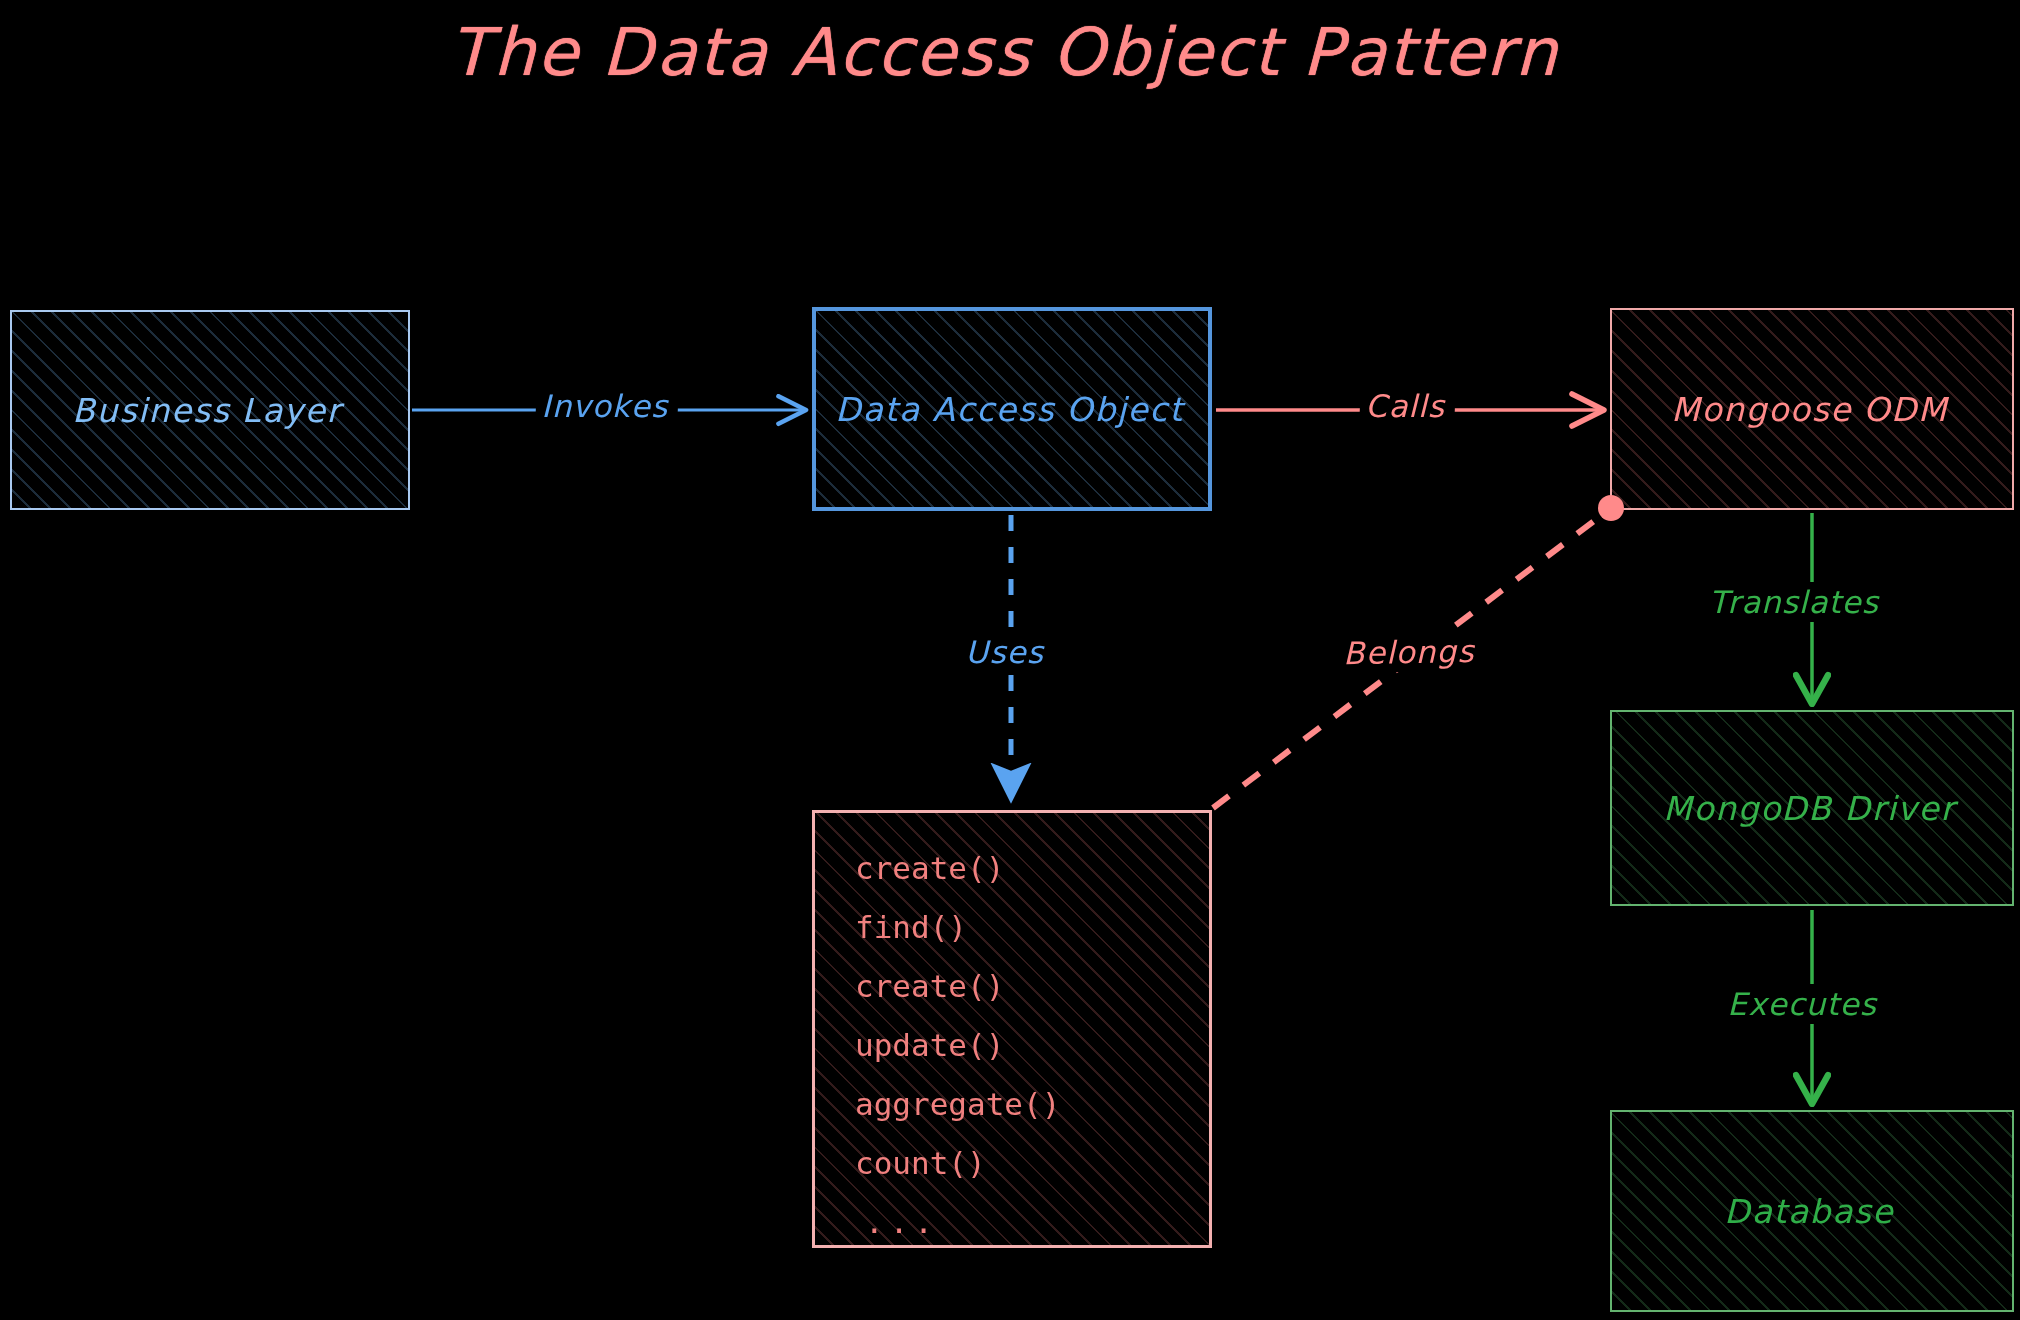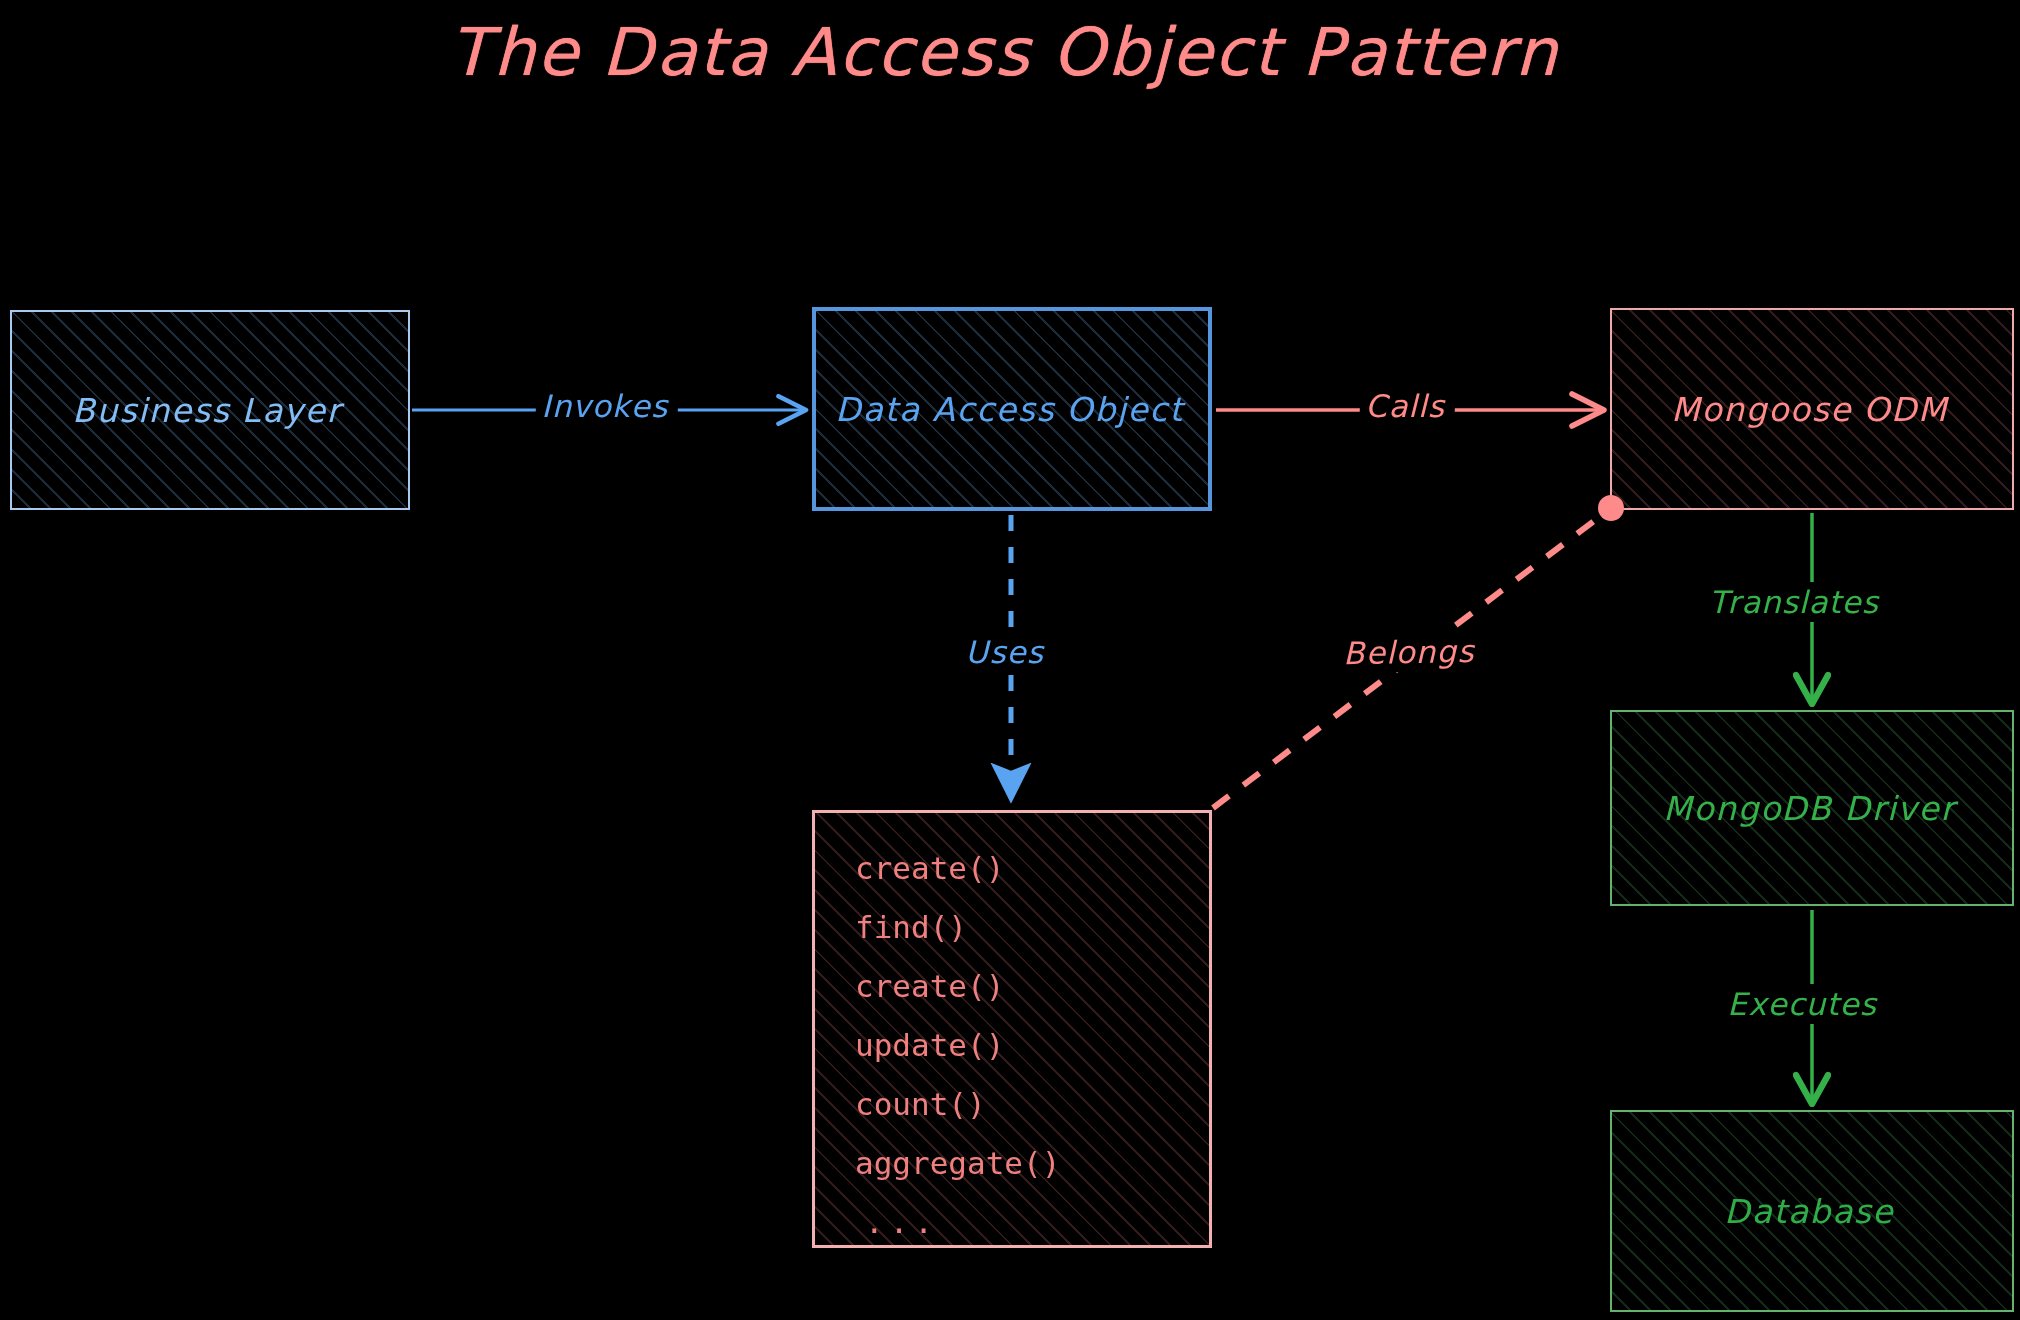--- a/index.html
+++ b/index.html
@@ -160,22 +160,22 @@
 
   <div class="node hatch-red" id="node-mongoose">
     <span class="label">Mongoose ODM</span>
   </div>
 
   <div class="node hatch-red" id="node-methods">
     <div class="method">create()</div>
     <div class="method">find()</div>
     <div class="method">create()</div>
     <div class="method">update()</div>
+    <div class="method">aggregate()</div>
     <div class="method">count()</div>
-    <div class="method">aggregate()</div>
     <div class="method ellipsis">...</div>
   </div>
 
   <div class="node hatch-green" id="node-driver">
     <span class="label">MongoDB Driver</span>
   </div>
 
   <div class="node hatch-green" id="node-database">
     <span class="label">Database</span>
   </div>

